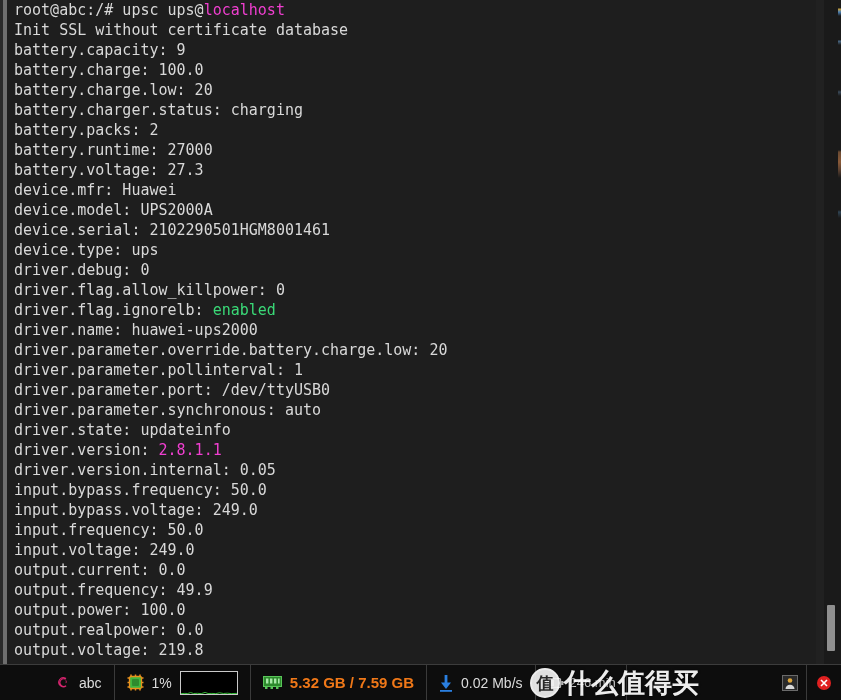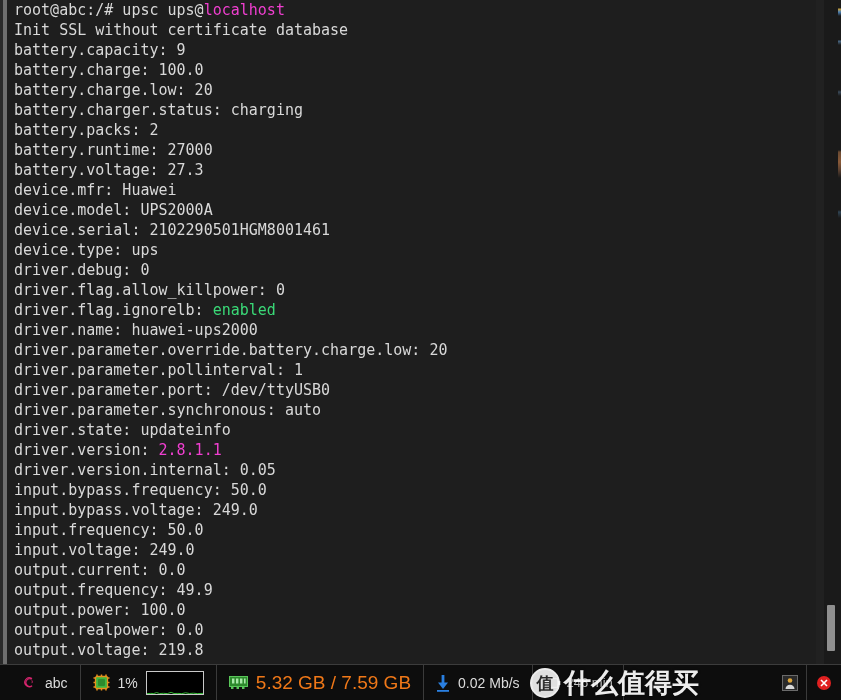--- a/index.html
+++ b/index.html
@@ -118,20 +118,21 @@
     position: absolute;
     left: 0;
     bottom: 0;
     width: 841px;
     height: 36px;
     background: #0d0d0d;
     border-top: 1px solid #3c3c3c;
     display: flex;
     align-items: flex-end;
     box-sizing: border-box;
+    padding-left: 34px;
   }
   .sb-outer-left {
     width: 8px;
     background: #0d0d0d;
     border-right: 1px solid #3a3a3a;
   }
   .sb-cell {
     display: flex;
     align-items: center;
     gap: 8px;
@@ -141,22 +142,22 @@
     height: 100%;
   }
   .sb-label {
     font-family: "Liberation Sans", sans-serif;
     font-size: 14px;
     color: #dcdcdc;
     white-space: nowrap;
   }
   .sb-label.orange {
     color: #f07818;
-    font-weight: normal;
-    font-size: 19px;
+    font-weight: bold;
+    font-size: 15px;
   }
 
   
   .debian-ico { width: 16px; height: 18px; display:block; }
   
   .cpu-ico { width: 17px; height: 17px; display:block; }
   
   .ram-ico { width: 19px; height: 13px; display:block; }
   .net-ico { width: 14px; height: 18px; display:block; }
 

